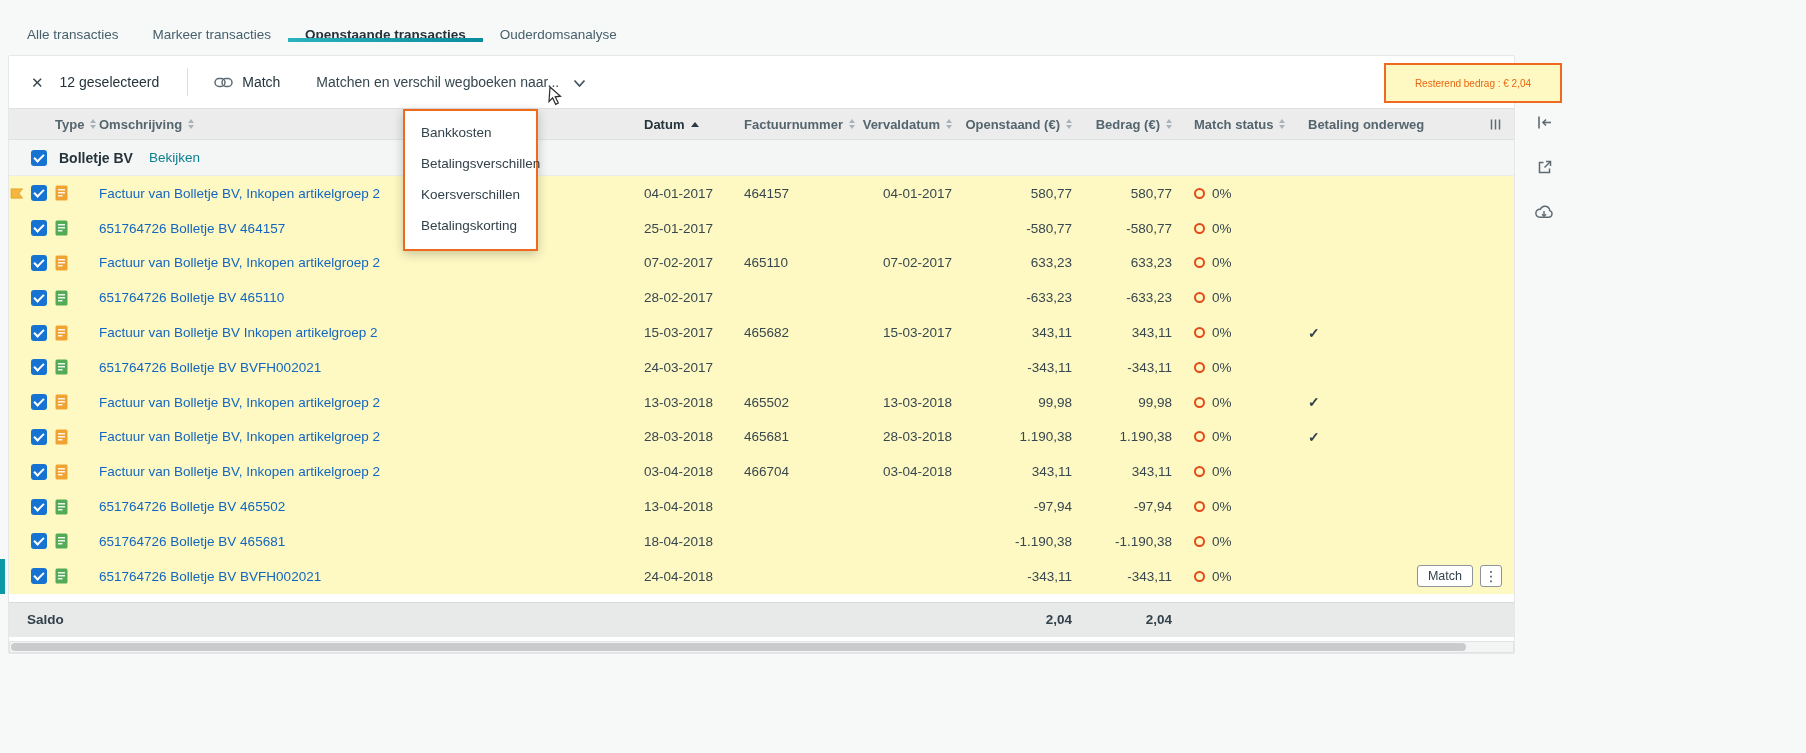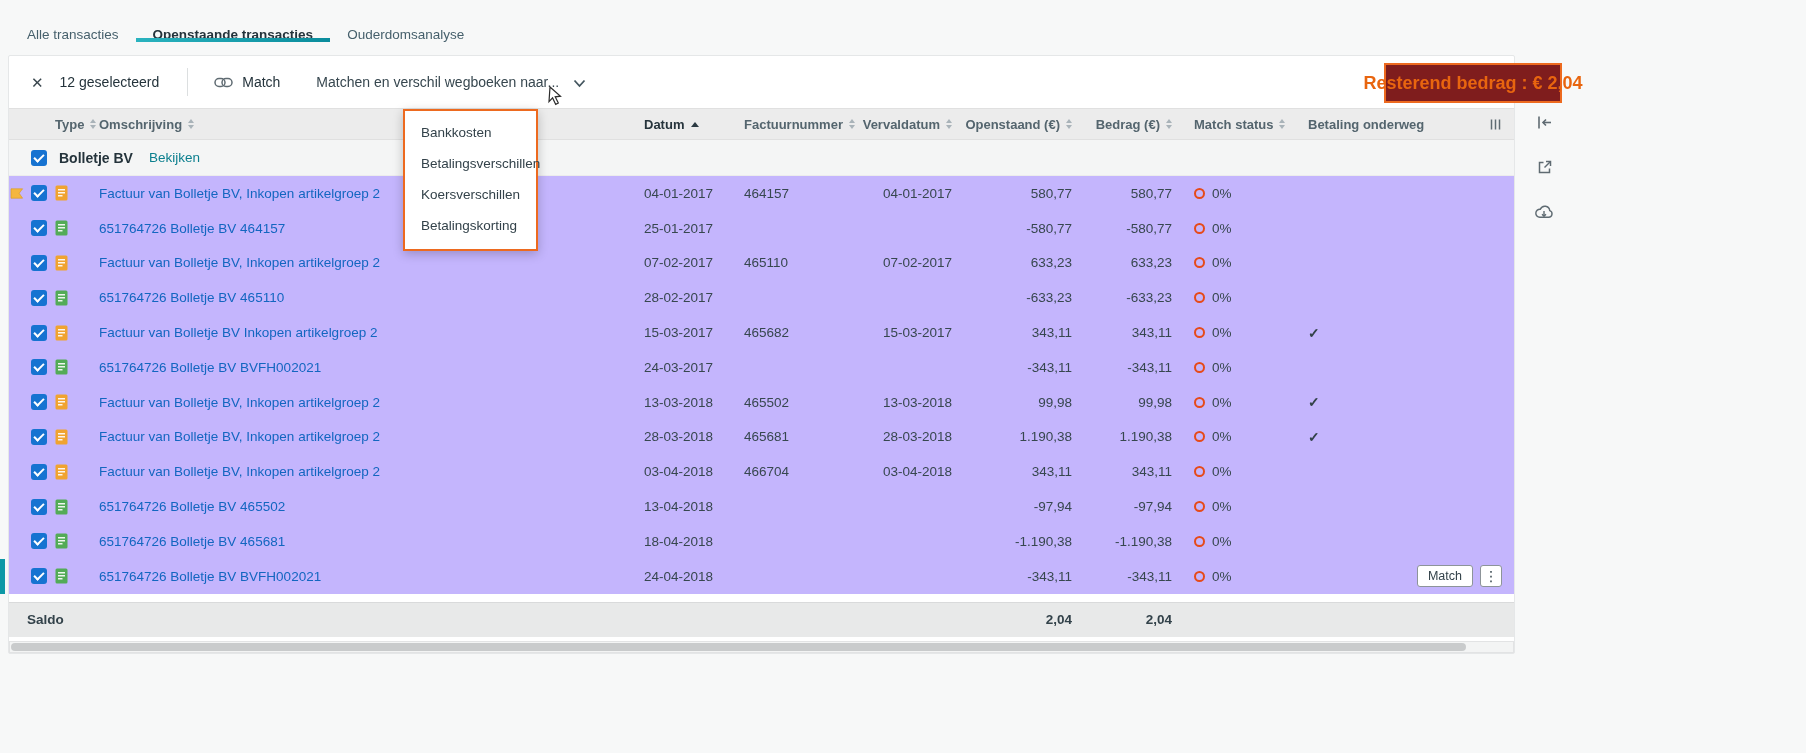--- a/index.html
+++ b/index.html
@@ -20,23 +20,23 @@
   
   .toolbar { height:52px; display:flex; align-items:center; }
   .close-btn { margin-left:22px; font-size:15px; color:#3a474e; cursor:pointer; line-height:1; }
   .sel-count { margin-left:16px; font-size:14px; color:#24333b; }
   .vdiv { width:1px; height:28px; background:#dcdfe0; margin-left:28px; }
   .match-btn { display:flex; align-items:center; gap:9px; margin-left:26px; font-size:14px; color:#24333b;
     background:none; border:none; cursor:pointer; font-family:inherit; }
   .select { display:flex; align-items:center; gap:14px; margin-left:36px; font-size:14px; color:#37474f; cursor:pointer; }
   .chev { display:flex; align-items:center; margin-top:2px; }
 
-  .remaining-box { position:absolute; left:1384px; top:63px; width:178px; height:40px; background:#7f1d1d;
+  .remaining-box { position:absolute; left:1384px; top:63px; width:178px; height:40px; background:#fef9c3;
     border:2px solid #ed6a1f; display:flex; align-items:center; justify-content:center;
-    color:#e8650f; font-weight:700; font-size:18px; white-space:nowrap; }
+    color:#e8650f; font-weight:400; font-size:10px; white-space:nowrap; }
 
   
   .cell { flex:0 0 auto; display:flex; align-items:center; padding:0 8px; min-width:0; white-space:nowrap; }
   .c-flag { width:16px; padding:0; justify-content:center; }
   .c-check { width:28px; padding:0; justify-content:center; }
   .c-type { width:38px; padding:0 0 0 2px; justify-content:flex-start; overflow:visible; }
   .c-desc { flex:1 1 auto; overflow:hidden; }
   .c-date { width:100px; }
   .c-inv { width:106px; }
   .c-due { width:118px; justify-content:flex-end; }
@@ -57,21 +57,21 @@
   .asc { display:inline-block; width:0; height:0; border-left:4px solid transparent; border-right:4px solid transparent;
     border-bottom:5px solid #2b3a42; margin-left:7px; }
   .th-dark { color:#26343c; }
 
   
   .grow { height:36px; display:flex; align-items:center; background:#f4f5f5; border-bottom:1px solid #ececec; }
   .gname { font-weight:700; color:#24333b; font-size:14px; padding-left:6px; }
   .bekijken { margin-left:16px; color:#0b7f8e; cursor:pointer; font-size:13.5px; text-decoration:none; }
 
   
-  .trow { height:34.8px; display:flex; background:#c4b5fd; position:relative; }
+  .trow { height:34.8px; display:flex; background:#fef9c3; position:relative; }
   .trow.active-row::before { content:""; position:absolute; left:-9px; top:0; bottom:0; width:5px; background:#0d98a6; }
   .checkbox { width:16px; height:16px; border-radius:3px; background:#1673d1; position:relative; display:inline-block; cursor:pointer; flex:none; }
   .checkbox::after { content:""; position:absolute; left:5px; top:2px; width:4px; height:8px;
     border:solid #fff; border-width:0 2px 2px 0; transform:rotate(45deg); }
   .link { color:#1366c0; text-decoration:none; cursor:pointer; overflow:hidden; text-overflow:ellipsis; }
   .doc-icon { display:inline-flex; }
   .doc-icon.invoice { color:#f0a330; }
   .doc-icon.payment { color:#53ab57; }
   .ring { width:11px; height:11px; border:2px solid #e64a19; border-radius:50%; margin-right:7px; flex:none; }
   .tick { font-size:14px; color:#33424a; font-weight:600; }
@@ -107,20 +107,23 @@
   .cursor { position:absolute; left:546px; top:86px; z-index:30; pointer-events:none; }
 </style>
 </head>
 <body>
 
 <div class="page">
 
   <div class="tabbar">
     <div class="tab">
         <span>Alle transacties</span>
+      </div>
+    <div class="tab">
+        <span>Markeer transacties</span>
       </div>
     <div class="tab active">
         <span>Openstaande transacties</span>
       </div>
     <div class="tab">
         <span>Ouderdomsanalyse</span>
       </div>
   </div>
 
   <div class="card">

